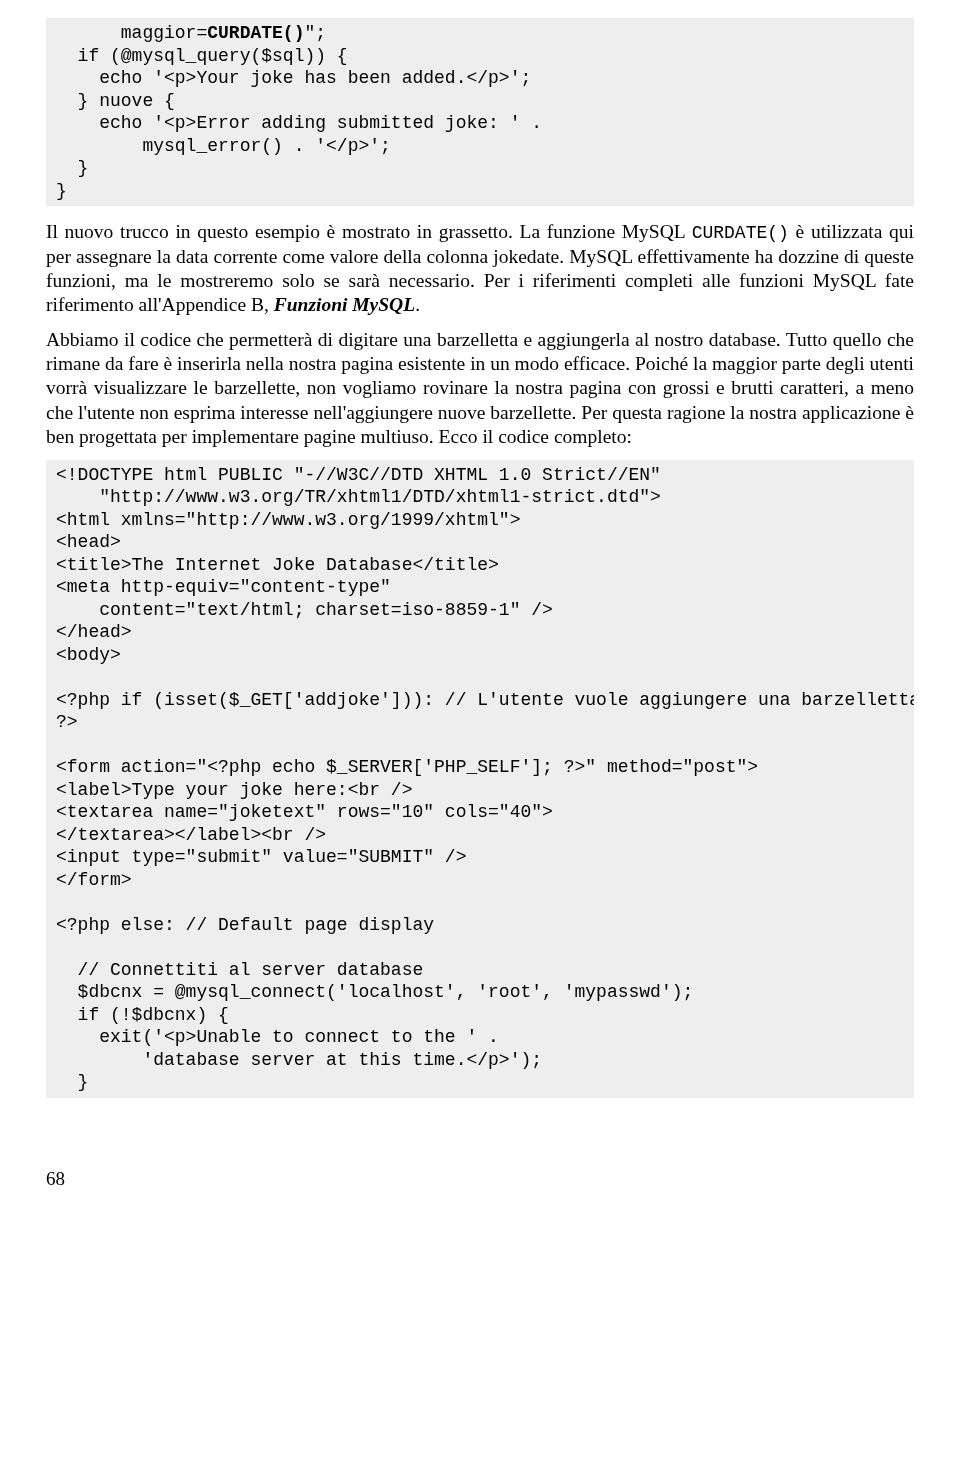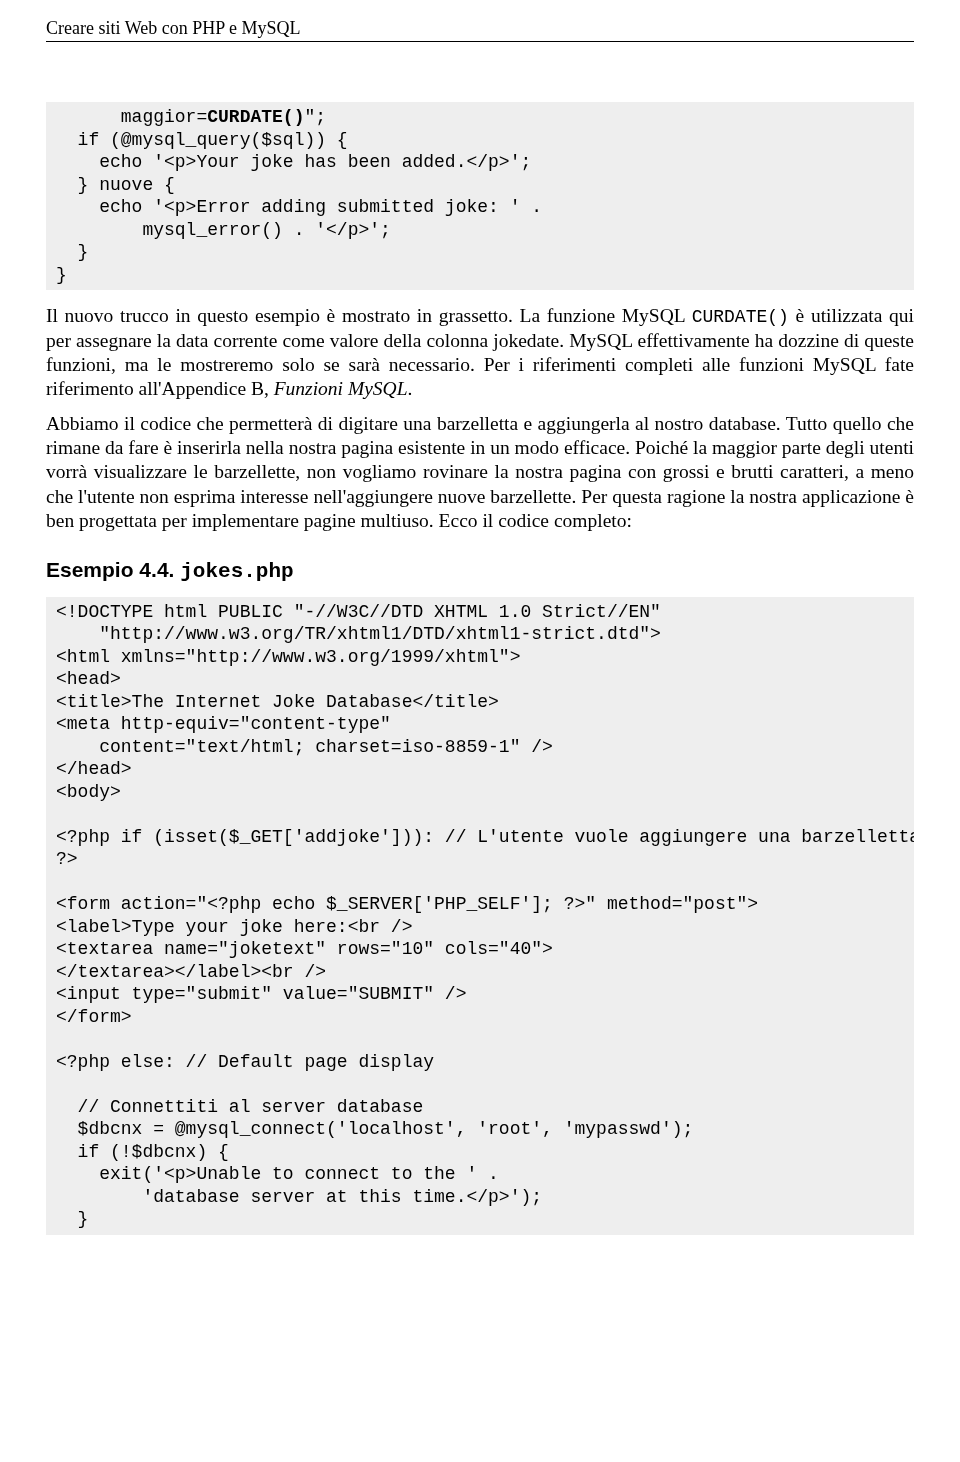--- a/index.html
+++ b/index.html
@@ -31,58 +31,54 @@
     overflow: hidden;
   }
   pre.codeblock .bold { font-weight: bold; }
   p.body {
     font-size: 19.5px;
     line-height: 1.25;
     text-align: justify;
     margin: 0 0 10px 0;
   }
   .smallcaps-code { font-family: "Courier New", monospace; font-size: 18px; }
-  .italic { font-style: italic; }
+  .italic { font-style: italic; font-weight: bold; }
   h3.example {
     font-family: Arial, Helvetica, sans-serif;
     font-size: 21px;
     font-weight: bold;
     margin: 24px 0 14px 0;
   }
   h3.example .php { font-family: "Courier New", monospace; font-weight: bold; }
   .pagenum {
     font-size: 19px;
     margin-top: 70px;
   }
 </style>
 </head>
 <body>
 
 <div class="page">
 
-  <div class="running-head">Creare siti Web con PHP e MySQL</div>
 
   <pre class="codeblock"><span>      maggior=</span><span class="bold">CURDATE()</span><span>";</span>
 <span>  if (@mysql_query($sql)) {</span>
 <span>    echo '&lt;p&gt;Your joke has been added.&lt;/p&gt;';</span>
 <span>  } nuove {</span>
 <span>    echo '&lt;p&gt;Error adding submitted joke: ' .</span>
 <span>        mysql_error() . '&lt;/p&gt;';</span>
 <span>  }</span>
 <span>}</span></pre>
 
   <p class="body">
     <span>Il nuovo trucco in questo esempio è mostrato in grassetto. La funzione MySQL </span><span class="smallcaps-code">CURDATE()</span><span> è utilizzata qui per assegnare la data corrente come valore della colonna jokedate. MySQL effettivamente ha dozzine di queste funzioni, ma le mostreremo solo se sarà necessario. Per i riferimenti completi alle funzioni MySQL fate riferimento all'Appendice B, </span><span class="italic">Funzioni MySQL</span><span>.</span>
   </p>
 
   <p class="body">Abbiamo il codice che permetterà di digitare una barzelletta e aggiungerla al nostro database. Tutto quello che rimane da fare è inserirla nella nostra pagina esistente in un modo efficace. Poiché la maggior parte degli utenti vorrà visualizzare le barzellette, non vogliamo rovinare la nostra pagina con grossi e brutti caratteri, a meno che l'utente non esprima interesse nell'aggiungere nuove barzellette. Per questa ragione la nostra applicazione è ben progettata per implementare pagine multiuso. Ecco il codice completo:</p>
 
-  <h3 class="example">
-    <span>Esempio 4.4. </span><span class="php">jokes.php</span>
-  </h3>
 
   <pre class="codeblock">&lt;!DOCTYPE html PUBLIC "-//W3C//DTD XHTML 1.0 Strict//EN"
     "http://www.w3.org/TR/xhtml1/DTD/xhtml1-strict.dtd"&gt;
 &lt;html xmlns="http://www.w3.org/1999/xhtml"&gt;
 &lt;head&gt;
 &lt;title&gt;The Internet Joke Database&lt;/title&gt;
 &lt;meta http-equiv="content-type"
     content="text/html; charset=iso-8859-1" /&gt;
 &lt;/head&gt;
 &lt;body&gt;
@@ -99,14 +95,15 @@
 
 &lt;?php else: // Default page display
 
   // Connettiti al server database
   $dbcnx = @mysql_connect('localhost', 'root', 'mypasswd');
   if (!$dbcnx) {
     exit('&lt;p&gt;Unable to connect to the ' .
         'database server at this time.&lt;/p&gt;');
   }</pre>
 
+  <div class="pagenum">68</div>
 
 </div>
 
 </body></html>

